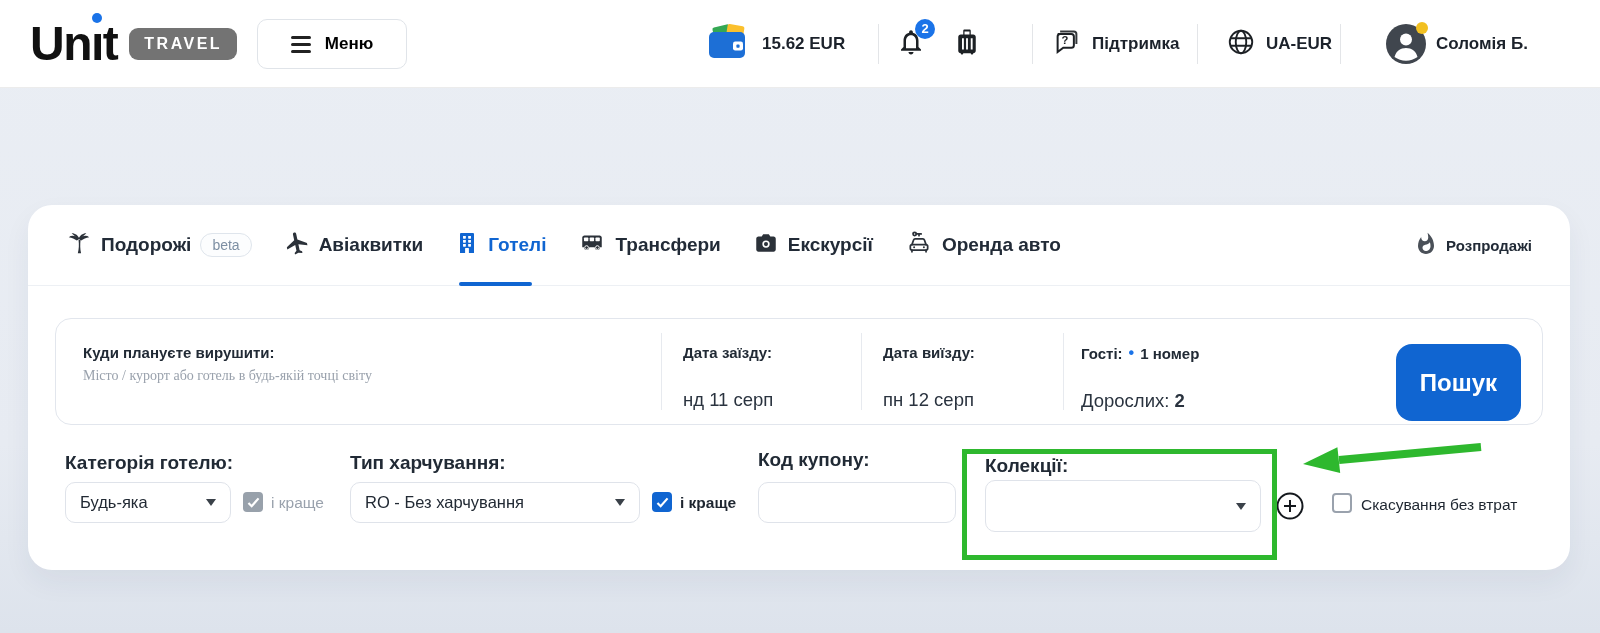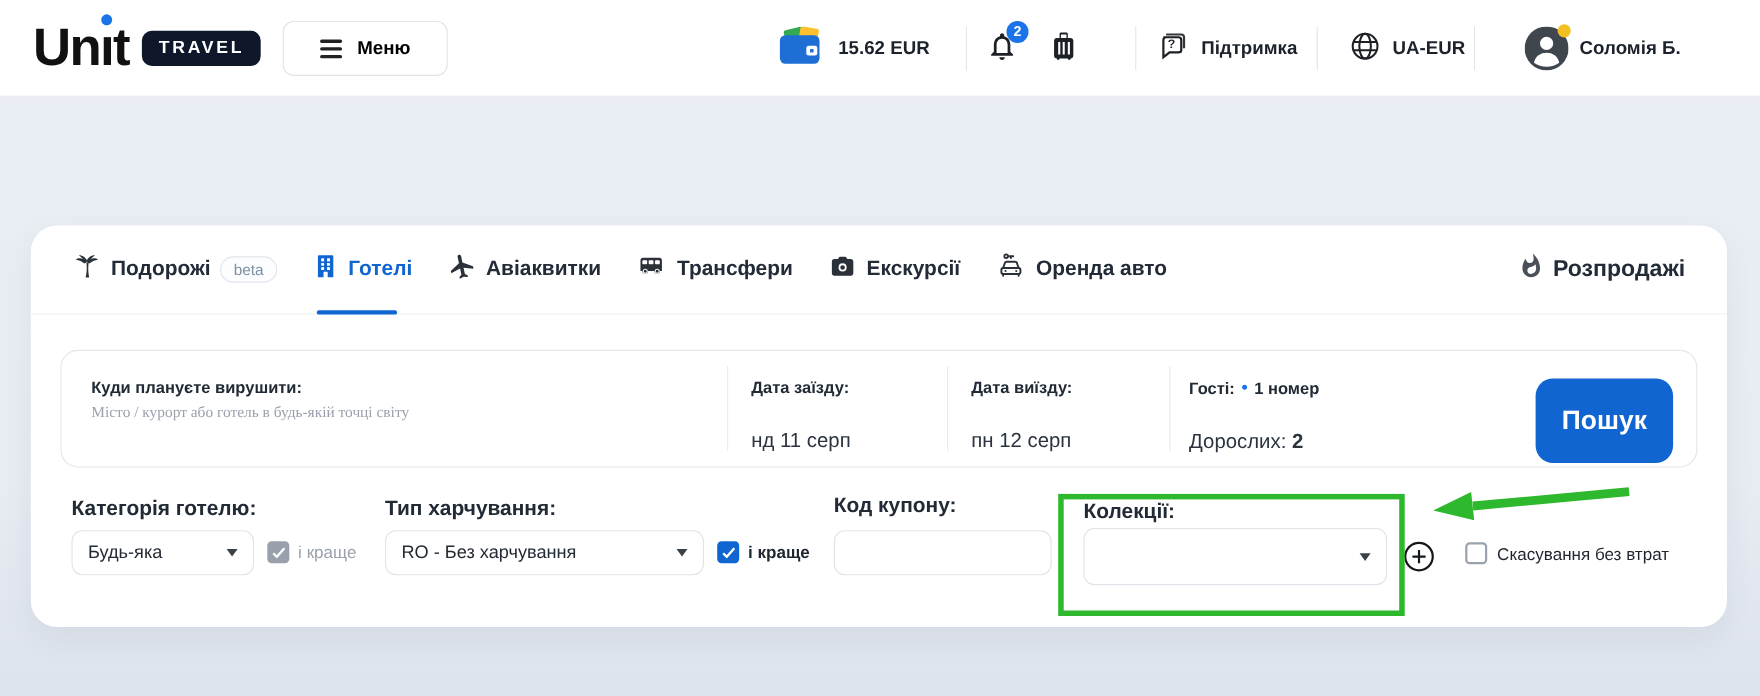--- a/index.html
+++ b/index.html
@@ -6,21 +6,21 @@
   html,body { width:1600px; height:633px; overflow:hidden;
     font-family:"Liberation Sans", sans-serif; color:#1e2630;
     background:linear-gradient(180deg,#eaeef4 0%,#e7ebf2 70%,#dde3ec 100%); }
 
   
   .header { position:relative; height:88px; background:#fff; border-bottom:1px solid #ececec; z-index:5; }
   .logo { position:absolute; left:30px; top:0; height:88px; display:flex; align-items:center; cursor:pointer; }
   .logo-text { font-size:48px; font-weight:800; letter-spacing:-1.5px; color:#111; line-height:1; }
   .i-wrap { position:relative; display:inline-block; }
   .i-dot { position:absolute; left:50%; transform:translateX(-50%); top:-7px; width:10px; height:10px; border-radius:50%; background:#1a73e8; }
-  .logo-badge { margin-left:12px; background:#0f172a; color:#fff; font-weight:800; font-size:16px;
+  .logo-badge { margin-left:12px; background:#737373; color:#fff; font-weight:800; font-size:16px;
     letter-spacing:2.5px; padding:7px 15px; border-radius:9px; }
   .menu-btn { position:absolute; left:257px; top:19px; width:150px; height:50px; border:1px solid #e0e4e9;
     border-radius:10px; background:#fff; display:flex; align-items:center; justify-content:center; gap:14px;
     font-weight:700; font-size:17px; cursor:pointer; }
   .burger { display:flex; flex-direction:column; gap:4px; }
   .burger i { display:block; width:20px; height:3px; background:#222; border-radius:2px; }
   .hdr-item { position:absolute; top:0; height:88px; display:flex; align-items:center; gap:10px;
     font-weight:600; font-size:17px; color:#1c222b; cursor:pointer; }
   .hdr-div { position:absolute; top:24px; width:1px; height:40px; background:#e3e5e8; }
   .badge-count { position:absolute; top:-7px; right:-9px; min-width:20px; height:20px; border-radius:10px;
@@ -38,21 +38,21 @@
   .tabs { display:flex; align-items:stretch; height:81px; border-bottom:1px solid #edf0f4; padding:0 38px; gap:32px; }
   .tab { position:relative; display:flex; align-items:center; gap:9px; font-weight:700; font-size:19px;
     color:#222b37; cursor:pointer; white-space:nowrap; }
   .tab svg { color:#3a4149; }
   .tab.active { color:#1065d1; }
   .tab.active svg { color:#1065d1; }
   .tab.active::after { content:""; position:absolute; left:4px; right:14px; bottom:-1px; height:4px;
     border-radius:3px; background:#1065d1; }
   .beta { border:1px solid #dfe5ec; background:#fcfdfe; color:#7d8fa3; font-size:14px; font-weight:400;
     border-radius:999px; padding:3px 11px; }
-  .sales { margin-left:auto; display:flex; align-items:center; gap:8px; font-weight:700; font-size:21px;
+  .sales { margin-left:auto; display:flex; align-items:center; gap:8px; font-weight:700; font-size:15px;
     color:#222b37; cursor:pointer; }
   .sales svg { color:#4a5058; }
 
   
   .search-box { position:absolute; left:27px; top:113px; width:1488px; height:107px;
     border:1px solid #e2e6ed; border-radius:16px; display:flex; align-items:stretch; }
   .s-col { position:relative; padding:25px 0 0 22px; }
   .s-col.c1 { flex:0 0 605px; padding-left:27px; }
   .s-col.c2 { flex:0 0 200px; }
   .s-col.c3 { flex:0 0 202px; }
@@ -196,37 +196,37 @@
           <path d="M12 8.6C9.2 5 5.2 4.6 2.6 6.6c3 .5 5.3 1.5 7.4 3.1l2-1.1z"></path>
           <path d="M12 8.6c2.8-3.6 6.8-4 9.4-2-3 .5-5.3 1.5-7.4 3.1l-2-1.1z"></path>
           <path d="M12.4 8.2C11.5 5 8.5 2.8 5.2 2.9c2.2 1.9 3.9 3.2 4.9 5.3h2.3z"></path>
           <path d="M11.6 8.2c.9-3.2 3.9-5.4 7.2-5.3-2.2 1.9-3.9 3.2-4.9 5.3h-2.3z"></path>
         </svg>
       </span>
       <span>Подорожі</span>
       <span class="beta">beta</span>
     </div>
 
+    <div class="tab">
+      <span>
+        <svg width="26" height="26" viewBox="0 0 24 24" fill="#2b3139">
+          <path d="M21 16v-2l-8-5V3.5C13 2.67 12.33 2 11.5 2S10 2.67 10 3.5V9l-8 5v2l8-2.5V19l-2 1.5V22l3.5-1 3.5 1v-1.5L13 19v-5.5l8 2.5z" transform="rotate(-12 12 12)"></path>
+        </svg>
+      </span>
+      <span>Авіаквитки</span>
+    </div>
+
     <div class="tab active">
       <span>
         <svg width="24" height="26" viewBox="0 0 24 24" fill="currentColor">
           <path d="M6 2h12a1 1 0 0 1 1 1v19H5V3a1 1 0 0 1 1-1zm2.2 3h2.4v2.4H8.2V5zm5.2 0h2.4v2.4h-2.4V5zM8.2 9h2.4v2.4H8.2V9zm5.2 0h2.4v2.4h-2.4V9zM8.2 13h2.4v2.4H8.2V13zm5.2 0h2.4v2.4h-2.4V13zm-3.1 4h3.4v5h-3.4v-5z" fill-rule="evenodd"></path>
           <path d="M8.2 5h2.4v2.4H8.2zM13.4 5h2.4v2.4h-2.4zM8.2 9h2.4v2.4H8.2zM13.4 9h2.4v2.4h-2.4zM8.2 13h2.4v2.4H8.2zM13.4 13h2.4v2.4h-2.4zM10.3 17.5h3.4V22h-3.4z" fill="#fff"></path>
         </svg>
       </span>
       <span>Готелі</span>
-    </div>
-
-    <div class="tab">
-      <span>
-        <svg width="26" height="26" viewBox="0 0 24 24" fill="#2b3139">
-          <path d="M21 16v-2l-8-5V3.5C13 2.67 12.33 2 11.5 2S10 2.67 10 3.5V9l-8 5v2l8-2.5V19l-2 1.5V22l3.5-1 3.5 1v-1.5L13 19v-5.5l8 2.5z" transform="rotate(-12 12 12)"></path>
-        </svg>
-      </span>
-      <span>Авіаквитки</span>
     </div>
 
     <div class="tab">
       <span>
         <svg width="28" height="26" viewBox="0 0 24 24" fill="#2b3139">
           <path d="M3 7c0-1.1.9-2 2-2h14c1.1 0 2 .9 2 2v9h-1.6a2.4 2.4 0 0 1-4.8 0H9.4a2.4 2.4 0 0 1-4.8 0H3V7z"></path>
           <rect x="4.6" y="7" width="4" height="3.4" rx="0.6" fill="#fff"></rect>
           <rect x="9.9" y="7" width="4" height="3.4" rx="0.6" fill="#fff"></rect>
           <rect x="15.2" y="7" width="4" height="3.4" rx="0.6" fill="#fff"></rect>
           <circle cx="7" cy="16.2" r="1.7" fill="#2b3139" stroke="#fff" stroke-width="0.9"></circle>

